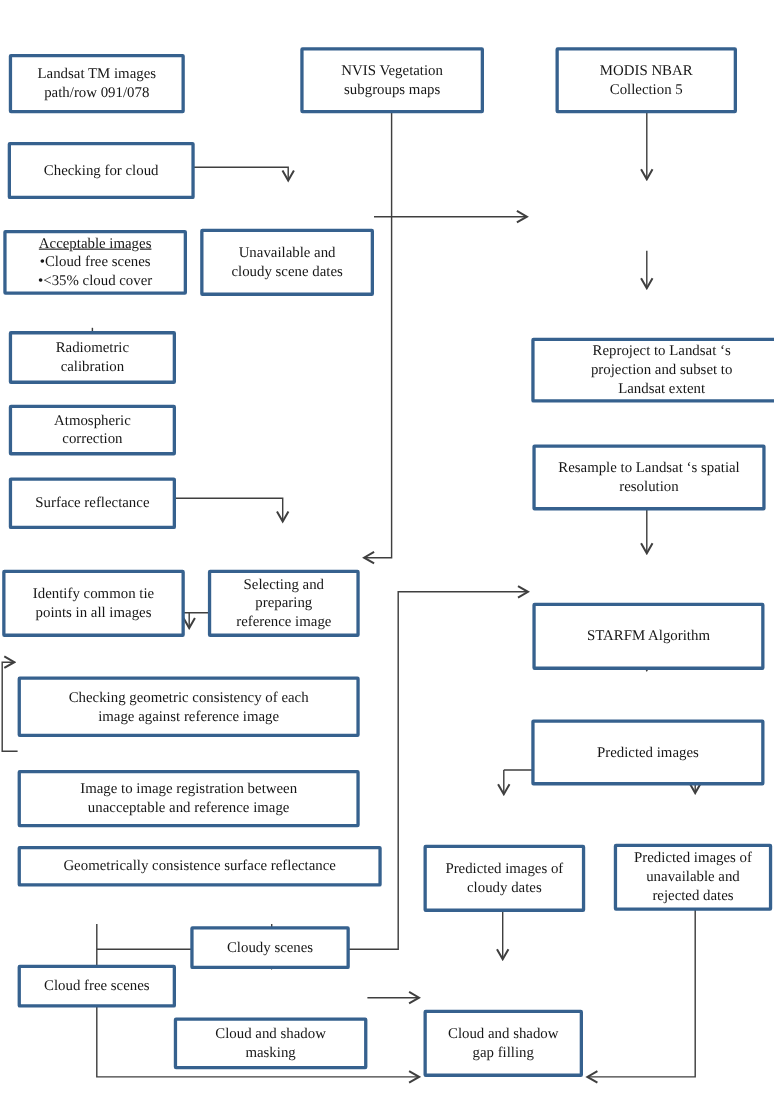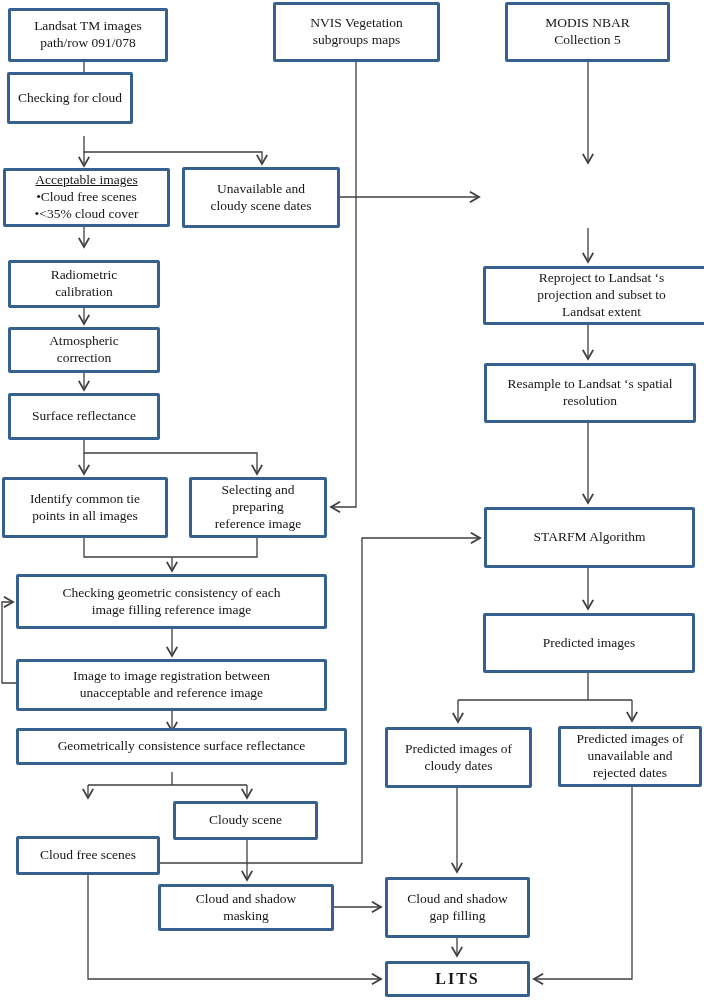--- a/index.html
+++ b/index.html
@@ -20,20 +20,21 @@
     display:flex;
     flex-direction:column;
     align-items:center;
     justify-content:center;
     text-align:center;
     font-size:13.5px;
     line-height:1.24;
     color:#161616;
     white-space:pre-line;
     padding:1px 3px;
+    margin-top:41px;
   }
   .node .u{text-decoration:underline;}
   .node.lits-box{font-weight:bold;font-size:16px;letter-spacing:2px;text-align:center;}
 </style>
 </head>
 <body>
 
 <div id="canvas">
 
   <svg id="wires" viewBox="0 0 704 1000" xmlns="http://www.w3.org/2000/svg">
@@ -81,21 +82,21 @@
 
   <div class="node" style="left:8px;top:8px;width:160px;height:54px">Landsat TM images
 path/row 091/078</div>
 
   <div class="node" style="left:273px;top:2px;width:167px;height:60px">NVIS Vegetation
 subgroups maps</div>
 
   <div class="node" style="left:505px;top:2px;width:165px;height:60px">MODIS NBAR
 Collection 5</div>
 
-  <div class="node" style="left:7px;top:72px;width:126px;height:52px">Checking for cloud</div>
+  <div class="node" style="left:7px;top:88px;width:170px;height:52px">Checking for cloud</div>
 
   <div class="node" style="left:3px;top:168px;width:167px;height:59px">
     <span class="u">Acceptable images</span>
     <span>•Cloud free scenes</span>
     <span>•&lt;35% cloud cover</span>
   </div>
 
   <div class="node" style="left:182px;top:167px;width:158px;height:61px">Unavailable and
 cloudy scene dates</div>
 
@@ -118,39 +119,39 @@
   <div class="node" style="left:2px;top:477px;width:166px;height:61px">Identify common tie
 points in all images</div>
 
   <div class="node" style="left:189px;top:477px;width:138px;height:61px">Selecting and
 preparing
 reference image</div>
 
   <div class="node" style="left:484px;top:507px;width:211px;height:61px">STARFM Algorithm</div>
 
   <div class="node" style="left:16px;top:574px;width:311px;height:55px">Checking geometric consistency of each
-image filling reference image</div>
+image against reference image</div>
 
   <div class="node" style="left:483px;top:613px;width:212px;height:60px">Predicted images</div>
 
   <div class="node" style="left:16px;top:659px;width:311px;height:52px">Image to image registration between
 unacceptable and reference image</div>
 
   <div class="node" style="left:385px;top:727px;width:147px;height:61px">Predicted images of
 cloudy dates</div>
 
   <div class="node" style="left:558px;top:726px;width:144px;height:61px">Predicted images of
 unavailable and
 rejected dates</div>
 
   <div class="node" style="left:16px;top:728px;width:331px;height:37px">Geometrically consistence surface reflectance</div>
 
   <div class="node" style="left:16px;top:836px;width:144px;height:39px">Cloud free scenes</div>
 
-  <div class="node" style="left:173px;top:801px;width:145px;height:39px">Cloudy scene</div>
+  <div class="node" style="left:173px;top:801px;width:145px;height:39px">Cloudy scenes</div>
 
   <div class="node" style="left:158px;top:884px;width:176px;height:47px">Cloud and shadow
 masking</div>
 
   <div class="node" style="left:385px;top:877px;width:145px;height:61px">Cloud and shadow
 gap filling</div>
 
   <div class="node lits-box" style="left:385px;top:961px;width:145px;height:36px">LITS</div>
 
 </div>

